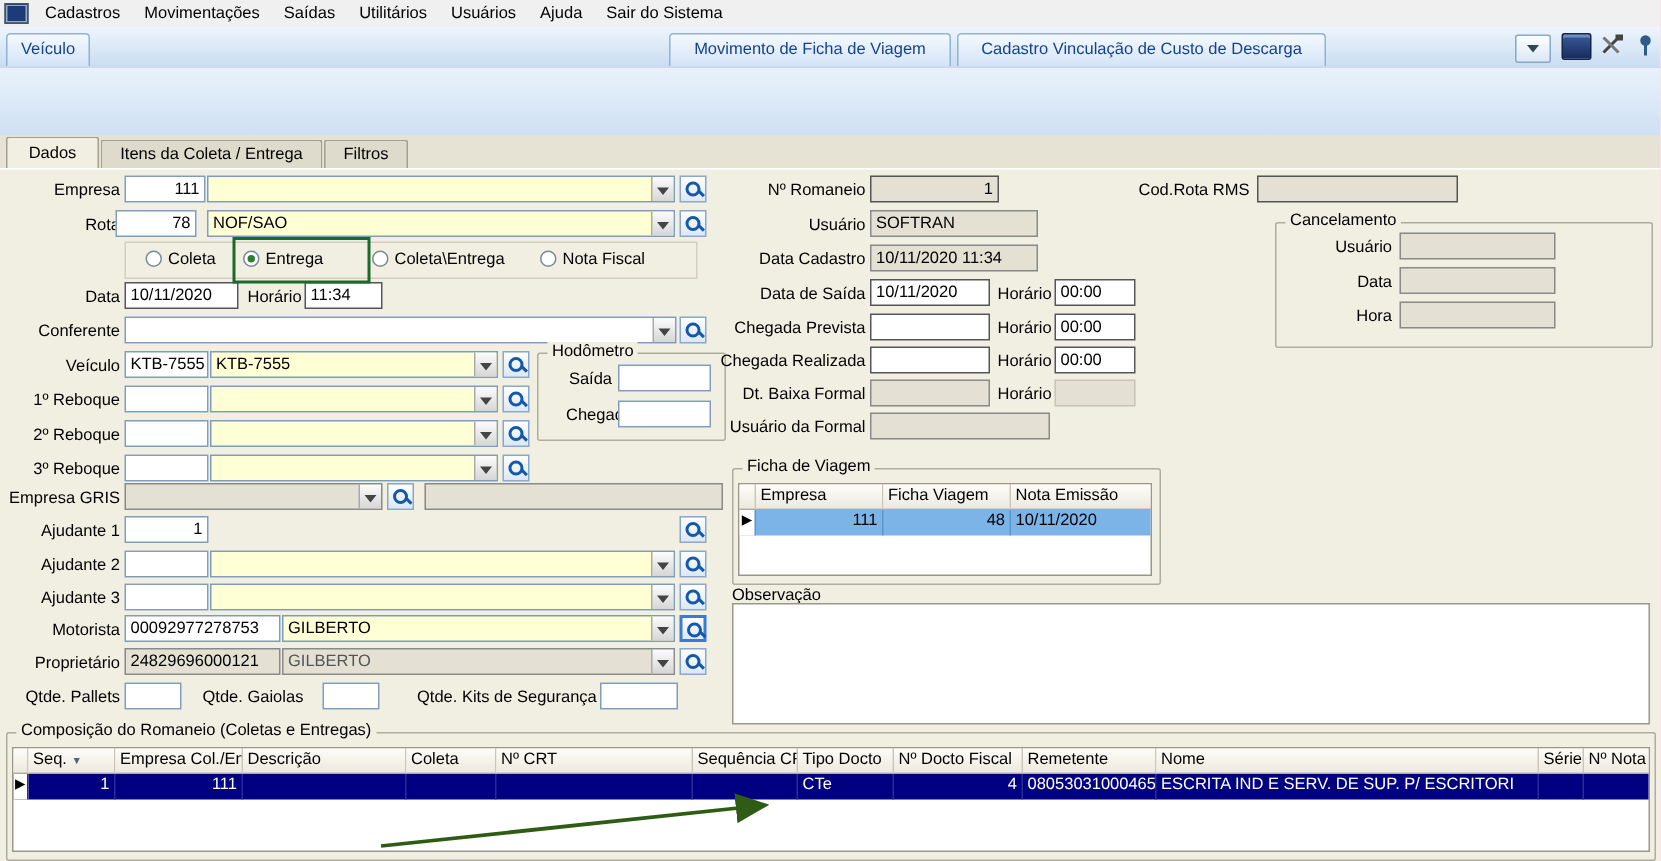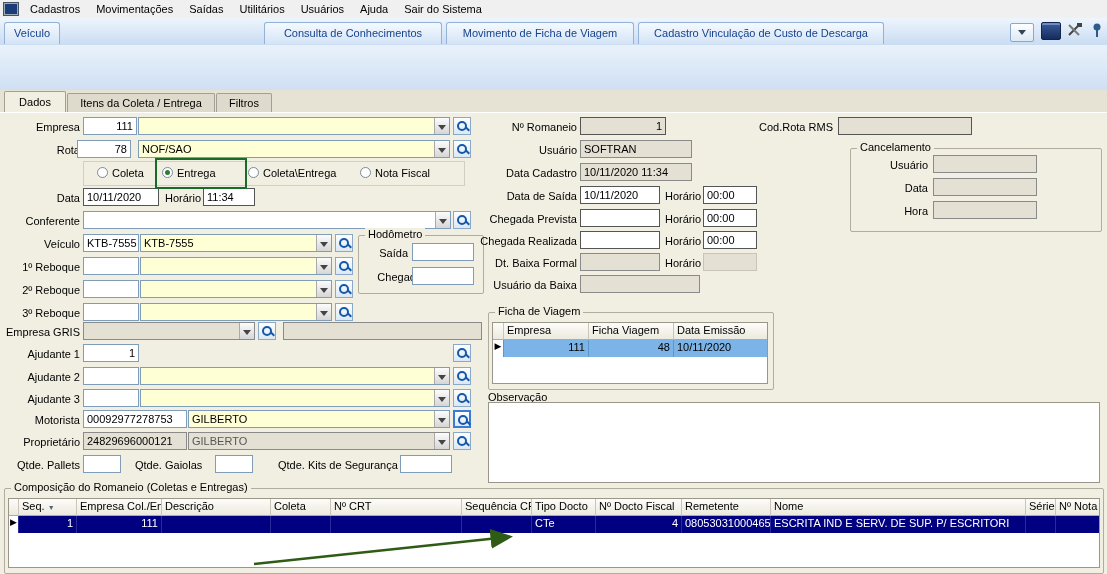--- a/index.html
+++ b/index.html
@@ -65,21 +65,20 @@
     <span class="mitem">Movimentações</span>
     <span class="mitem">Saídas</span>
     <span class="mitem">Utilitários</span>
     <span class="mitem">Usuários</span>
     <span class="mitem">Ajuda</span>
     <span class="mitem">Sair do Sistema</span>
   </div>
 
   <div id="tabbar">
     <div class="ttab" style="left:4px;width:56px">Veículo</div>
-    <div class="ttab" style="left:264px;width:178px">Consulta de Conhecimentos</div>
     <div class="ttab" style="left:638px;width:246px">Cadastro Vinculação de Custo de Descarga</div>
     <div class="ttab" style="left:446px;width:188px">Movimento de Ficha de Viagem</div>
     <div class="abs" style="left:1010px;top:5px;width:22px;height:17px;background:linear-gradient(#fdfeff,#dce8f5);border:1px solid #8aa8c8;border-radius:2px">
       <span class="abs" style="left:7px;top:6px;border:4px solid transparent;border-top:5px solid #345"></span>
     </div>
     <div class="abs" style="left:1041px;top:4px;width:18px;height:16px;background:linear-gradient(#3b5b9a,#152c5e);border:1px solid #122448;border-radius:2px;box-shadow:inset 0 2px 0 #6d8cc4"></div>
     <div class="abs" style="left:1066px;top:4px;width:18px;height:16px">
       <svg width="18" height="16">
           <line x1="3" y1="13" x2="13" y2="3" stroke="#444" stroke-width="2"></line>
           <line x1="3" y1="3" x2="13" y2="13" stroke="#777" stroke-width="2"></line>
@@ -298,21 +297,21 @@
   <div class="lbl" style="left:460px;top:234px;width:117px">Chegada Realizada</div>
   <div class="fld dk" style="left:580px;top:231px;width:80px"></div>
   <div class="llbl" style="left:665px;top:234px">Horário</div>
   <div class="fld dk" style="left:703px;top:231px;width:54px">00:00</div>
 
   <div class="lbl" style="left:460px;top:256px;width:117px">Dt. Baixa Formal</div>
   <div class="fld ro" style="left:580px;top:253px;width:80px"></div>
   <div class="llbl" style="left:665px;top:256px">Horário</div>
   <div class="fld ro" style="left:703px;top:253px;width:54px;border-color:#c8c5b8"></div>
 
-  <div class="lbl" style="left:460px;top:278px;width:117px">Usuário da Baixa</div>
+  <div class="lbl" style="left:460px;top:278px;width:117px">Usuário da Formal</div>
   <div class="fld ro" style="left:580px;top:275px;width:120px"></div>
 
   <div class="lbl" style="left:755px;top:120px;width:78px">Cod.Rota RMS</div>
   <div class="fld ro dk" style="left:838px;top:117px;width:134px"></div>
 
   <div class="grp" style="left:850px;top:148px;width:250px;height:82px">
     <span class="gtitle">Cancelamento</span>
   </div>
   <div class="lbl" style="left:852px;top:158px;width:76px">Usuário</div>
   <div class="fld ro" style="left:933px;top:155px;width:104px"></div>
@@ -322,21 +321,21 @@
   <div class="fld ro" style="left:933px;top:201px;width:104px"></div>
 
   <div class="grp" style="left:488px;top:312px;width:284px;height:76px">
     <span class="gtitle">Ficha de Viagem</span>
   </div>
   <div class="grid" style="left:492px;top:322px;width:276px;height:62px">
     <div class="grow">
       <div class="gh" style="width:11px"></div>
       <div class="gh" style="width:85px">Empresa</div>
       <div class="gh" style="width:85px">Ficha Viagem</div>
-      <div class="gh" style="flex:1;border-right:none">Data Emissão</div>
+      <div class="gh" style="flex:1;border-right:none">Nota Emissão</div>
     </div>
     <div class="grow selblue">
       <div class="gc marker" style="width:11px">▶</div>
       <div class="gc num" style="width:85px">111</div>
       <div class="gc num" style="width:85px">48</div>
       <div class="gc" style="flex:1;border-right:none">10/11/2020</div>
     </div>
   </div>
 
   <div class="llbl" style="left:488px;top:390px">Observação</div>

